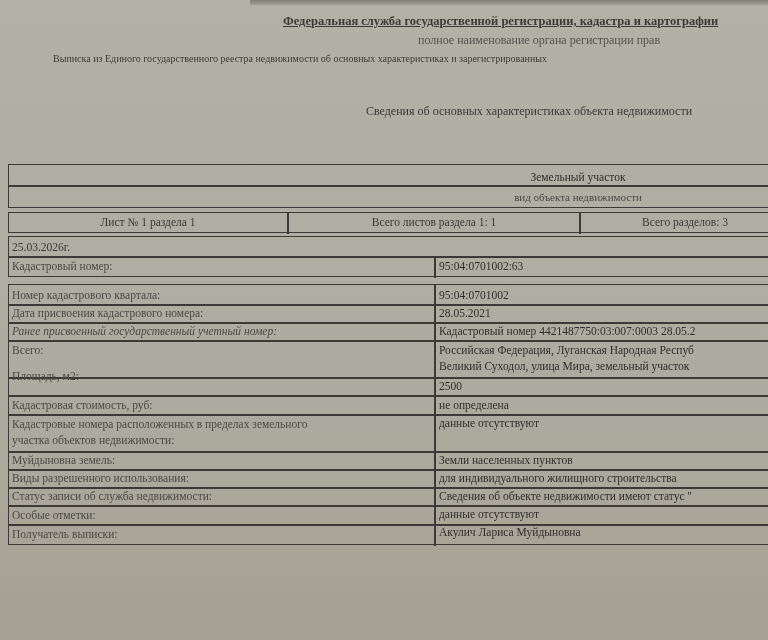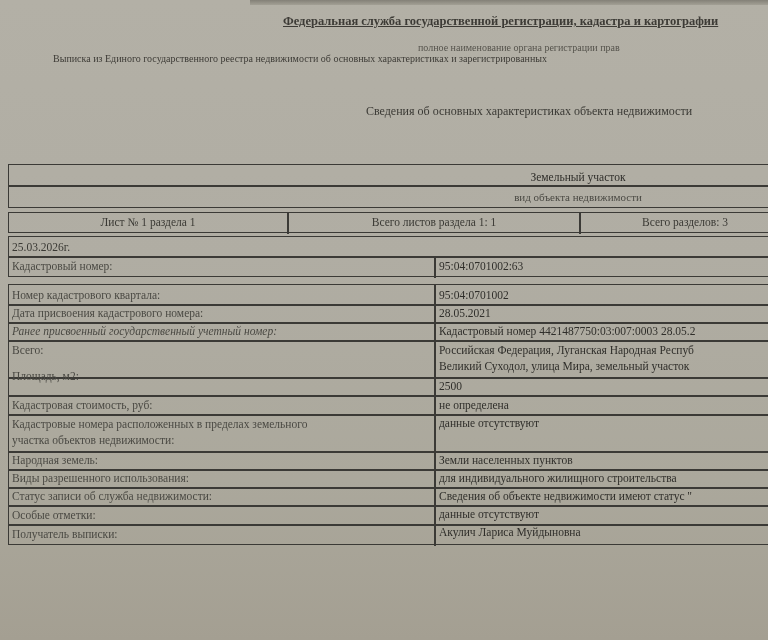--- a/index.html
+++ b/index.html
@@ -29,22 +29,22 @@
       position: absolute;
       left: 283px; top: 14px;
       font-size: 12.5px;
       font-weight: bold;
       text-decoration: underline;
       white-space: nowrap;
       color: #3d3b36;
     }
     .agency-sub {
       position: absolute;
-      left: 418px; top: 42px;
-      font-size: 10px;
+      left: 418px; top: 33px;
+      font-size: 12px;
       white-space: nowrap;
       color: #55534c;
     }
     .extract-title {
       position: absolute;
       left: 53px; top: 53px;
       font-size: 10px;
       white-space: nowrap;
       color: #3d3b36;
     }
@@ -148,21 +148,21 @@
 
     <div class="cell label-text" style="left:0; top:113px; width:423px;">Кадастровая стоимость, руб:</div>
     <div class="cell value-text" style="left:427px; top:113px; width:340px;">не определена</div>
     <div class="hline" style="left:0; top:129px; width:770px;"></div>
 
     <div class="cell label-text" style="left:0; top:132px; width:423px;">Кадастровые номера расположенных в пределах земельного</div>
     <div class="cell label-text" style="left:0; top:148px; width:423px;">участка объектов недвижимости:</div>
     <div class="cell value-text" style="left:427px; top:131px; width:340px;">данные отсутствуют</div>
     <div class="hline" style="left:0; top:166px; width:770px;"></div>
 
-    <div class="cell label-text" style="left:0; top:168px; width:423px;">Народная земель:</div>
+    <div class="cell label-text" style="left:0; top:168px; width:423px;">Муйдыновна земель:</div>
     <div class="cell value-text" style="left:427px; top:168px; width:340px;">Земли населенных пунктов</div>
     <div class="hline" style="left:0; top:184px; width:770px;"></div>
 
     <div class="cell label-text" style="left:0; top:186px; width:423px;">Виды разрешенного использования:</div>
     <div class="cell value-text" style="left:427px; top:186px; width:340px;">для индивидуального жилищного строительства</div>
     <div class="hline" style="left:0; top:202px; width:770px;"></div>
 
     <div class="cell label-text" style="left:0; top:204px; width:423px;">Статус записи об служба недвижимости:</div>
     <div class="cell value-text" style="left:427px; top:204px; width:345px;">Сведения об объекте недвижимости имеют статус "</div>
     <div class="hline" style="left:0; top:220px; width:770px;"></div>

